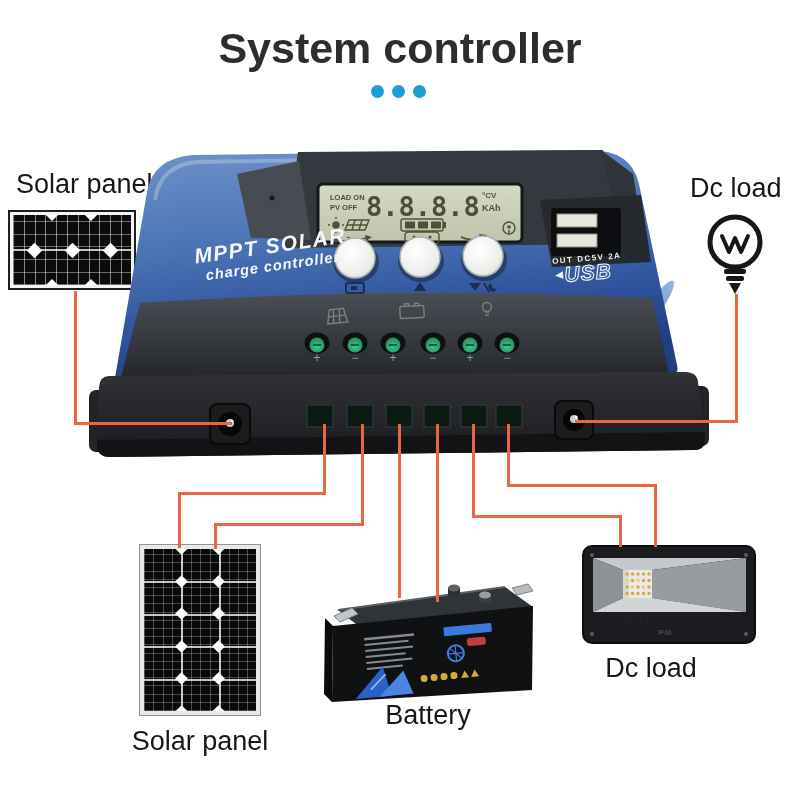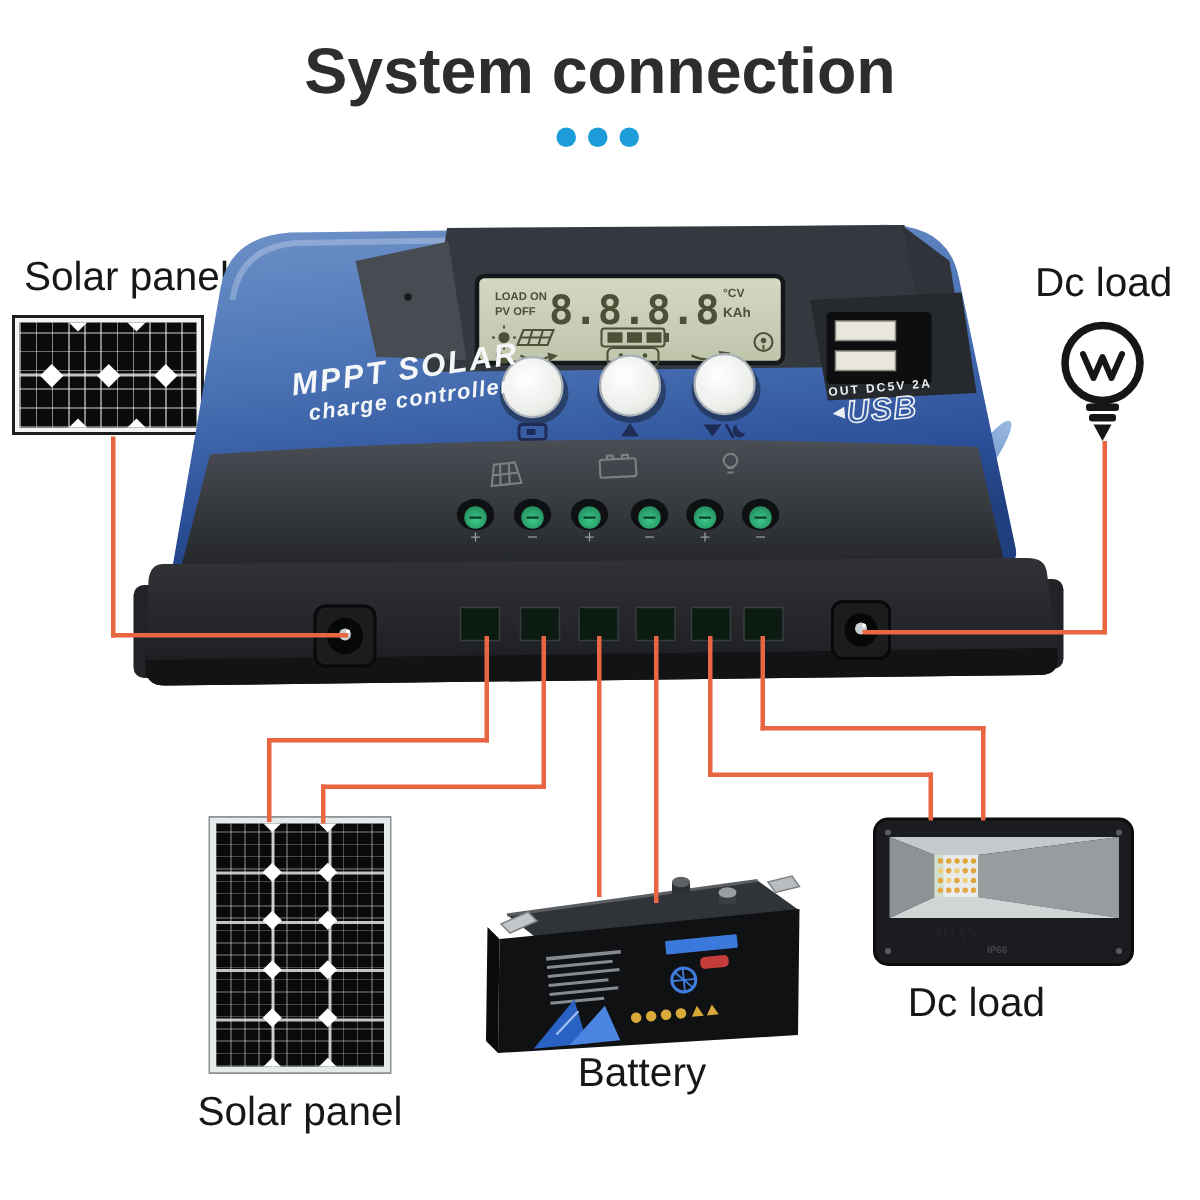--- a/index.html
+++ b/index.html
@@ -38,21 +38,21 @@
   .sw-l{left:150px;top:247px;width:12px;height:62px;transform:rotate(38deg);
         background:linear-gradient(180deg,#86abdc,#3f6cb2);opacity:.8;}
   .sw-r{left:648px;top:275px;width:14px;height:64px;transform:rotate(35deg);
         background:linear-gradient(180deg,#86abdc,#3f6cb2);opacity:.85;}
 </style>
 </head>
 <body>
 
 <div class="stage">
 
-  <div class="title">System connection</div>
+  <div class="title">System controller</div>
   <div class="dots">
     <span></span>
     <span></span>
     <span></span>
   </div>
 
   <div class="swoosh sw-l"></div>
   <div class="swoosh sw-r"></div>
 
   <div class="lbl" style="left:16px;top:169px;">Solar panel</div>

